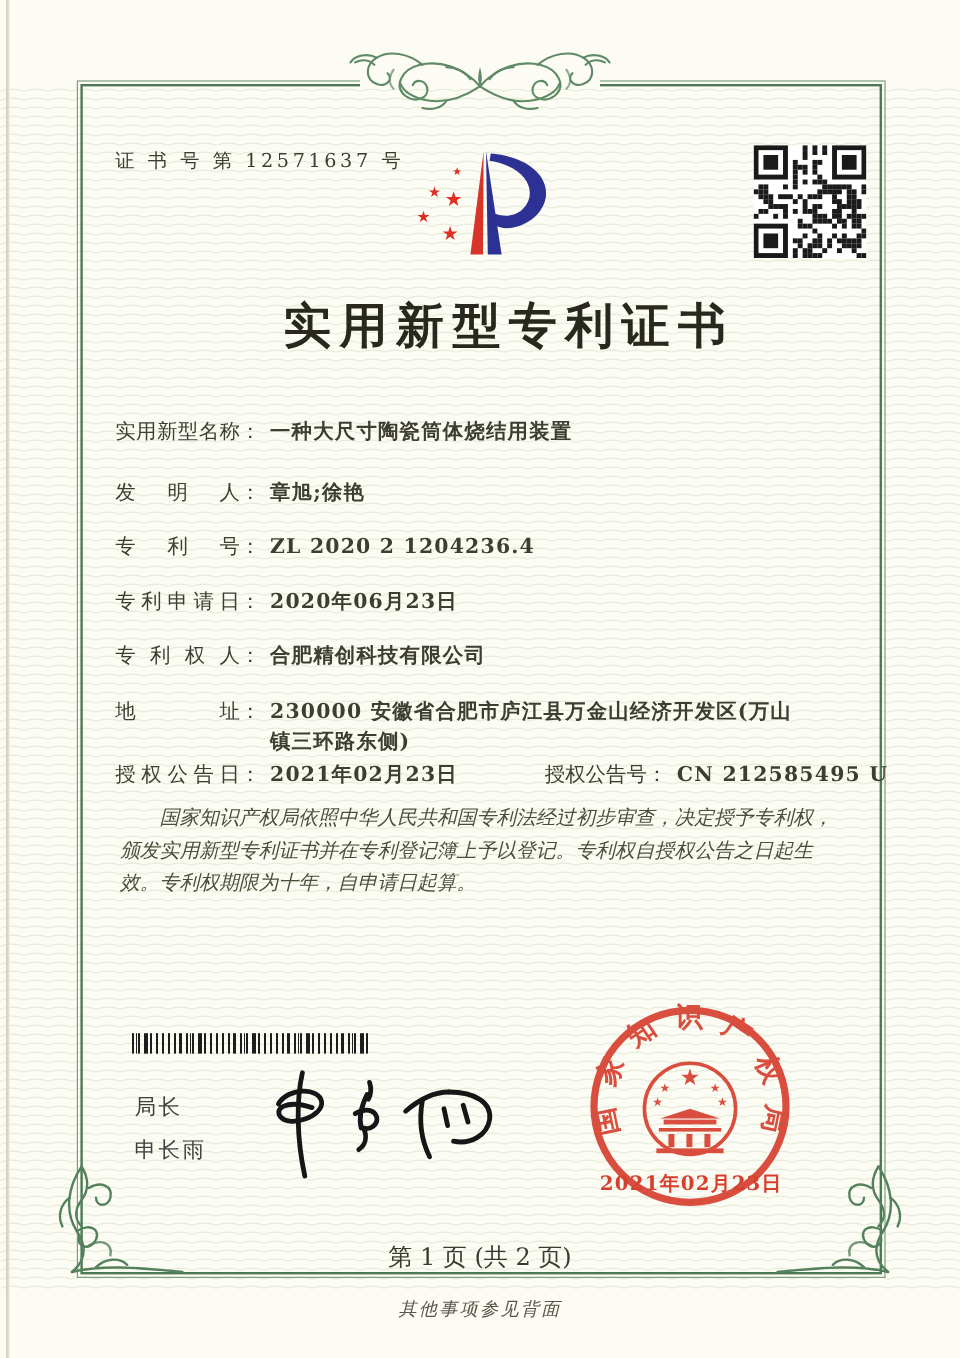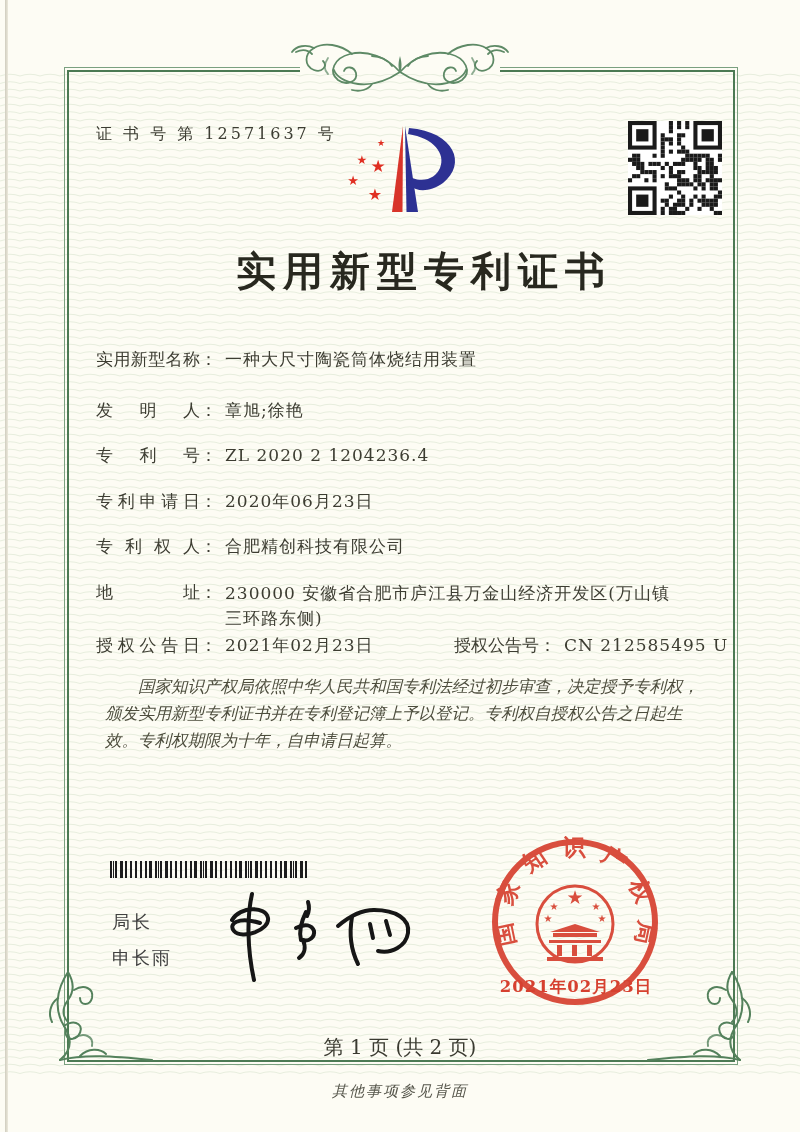--- a/index.html
+++ b/index.html
@@ -22,27 +22,27 @@
   
   .cert-no{left:96px;top:124px;font-size:16px;letter-spacing:3px;color:#3c3c32;}
   .logo{left:330px;top:116px;width:140px;height:114px;}
   .qr{left:628px;top:121px;width:94px;height:94px;}
   .title{left:0;top:244px;width:800px;text-align:center;font-size:40px;
     font-weight:600;letter-spacing:7px;color:#28281f;margin-left:24px;}
   
   .row{left:96px;font-size:17px;color:#3d3d32;white-space:nowrap;}
   .row .lab{display:inline-block;width:104px;text-align:justify;text-align-last:justify;}
   .row .col{display:inline-block;}
-  .row .val{display:inline-block;margin-left:8px;letter-spacing:1px;}
+  .row .val{display:inline-block;margin-left:8px;letter-spacing:1px;font-weight:bold;}
   .row-addr .val{white-space:normal;width:452px;vertical-align:top;line-height:25px;}
   .grant2{left:420px;margin-left:34px;}
   
   .paras{left:96px;top:664px;width:618px;font-size:16.5px;line-height:27px;
     color:#4d4d3d;font-style:italic;}
-  .paras p{margin:9px;text-indent:2em;}
+  .paras p{margin:4px;text-indent:2em;}
   
   .barcode{left:110px;top:861px;width:200px;height:17px;
     background-image:
       repeating-linear-gradient(90deg,#1d1d1d 0 2px,transparent 2px 5px),
       repeating-linear-gradient(90deg,transparent 0 3px,#1d1d1d 3px 4px,transparent 4px 9px);}
   .director{left:112px;font-family:"Liberation Sans","DejaVu Sans",sans-serif;
     font-size:18px;color:#404040;letter-spacing:2px;}
   .signature{left:212px;top:884px;width:210px;height:104px;}
   .seal{left:486px;top:836px;width:178px;height:178px;}
   .seal-date{left:488px;top:976px;width:176px;text-align:center;color:#d6402f;

